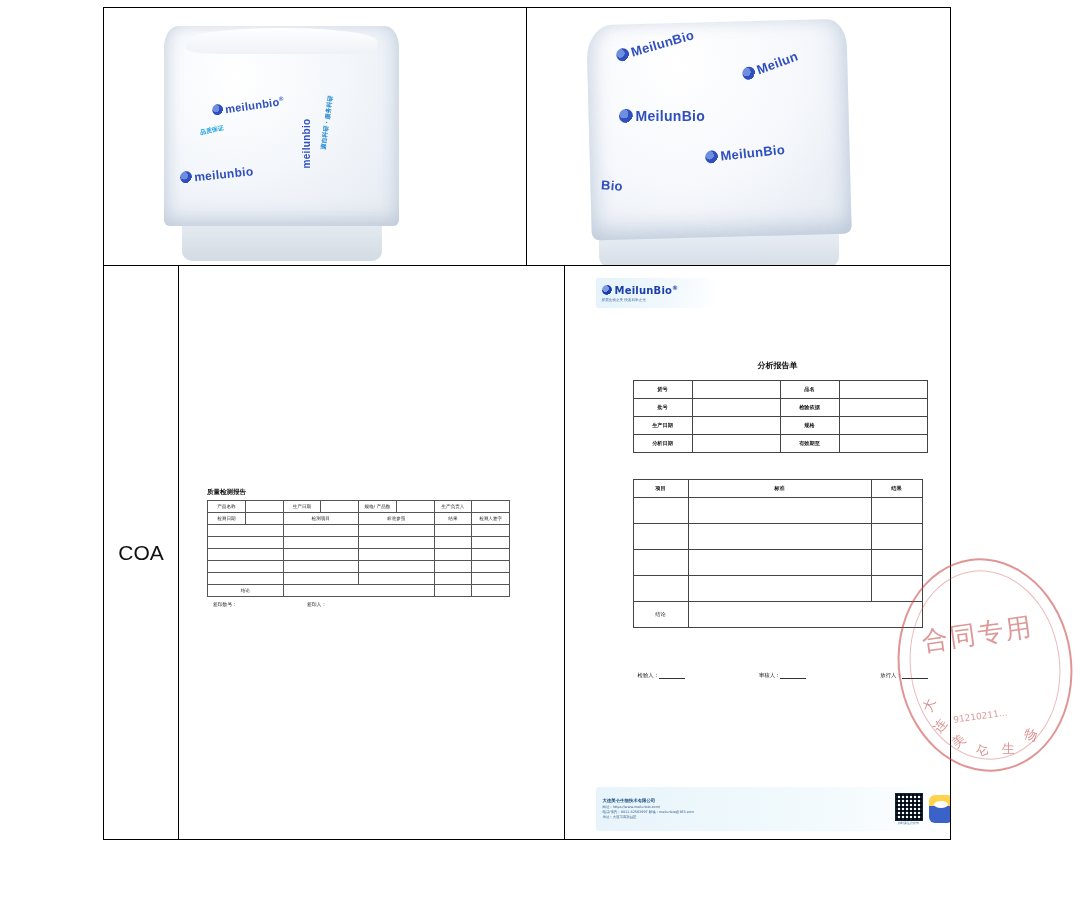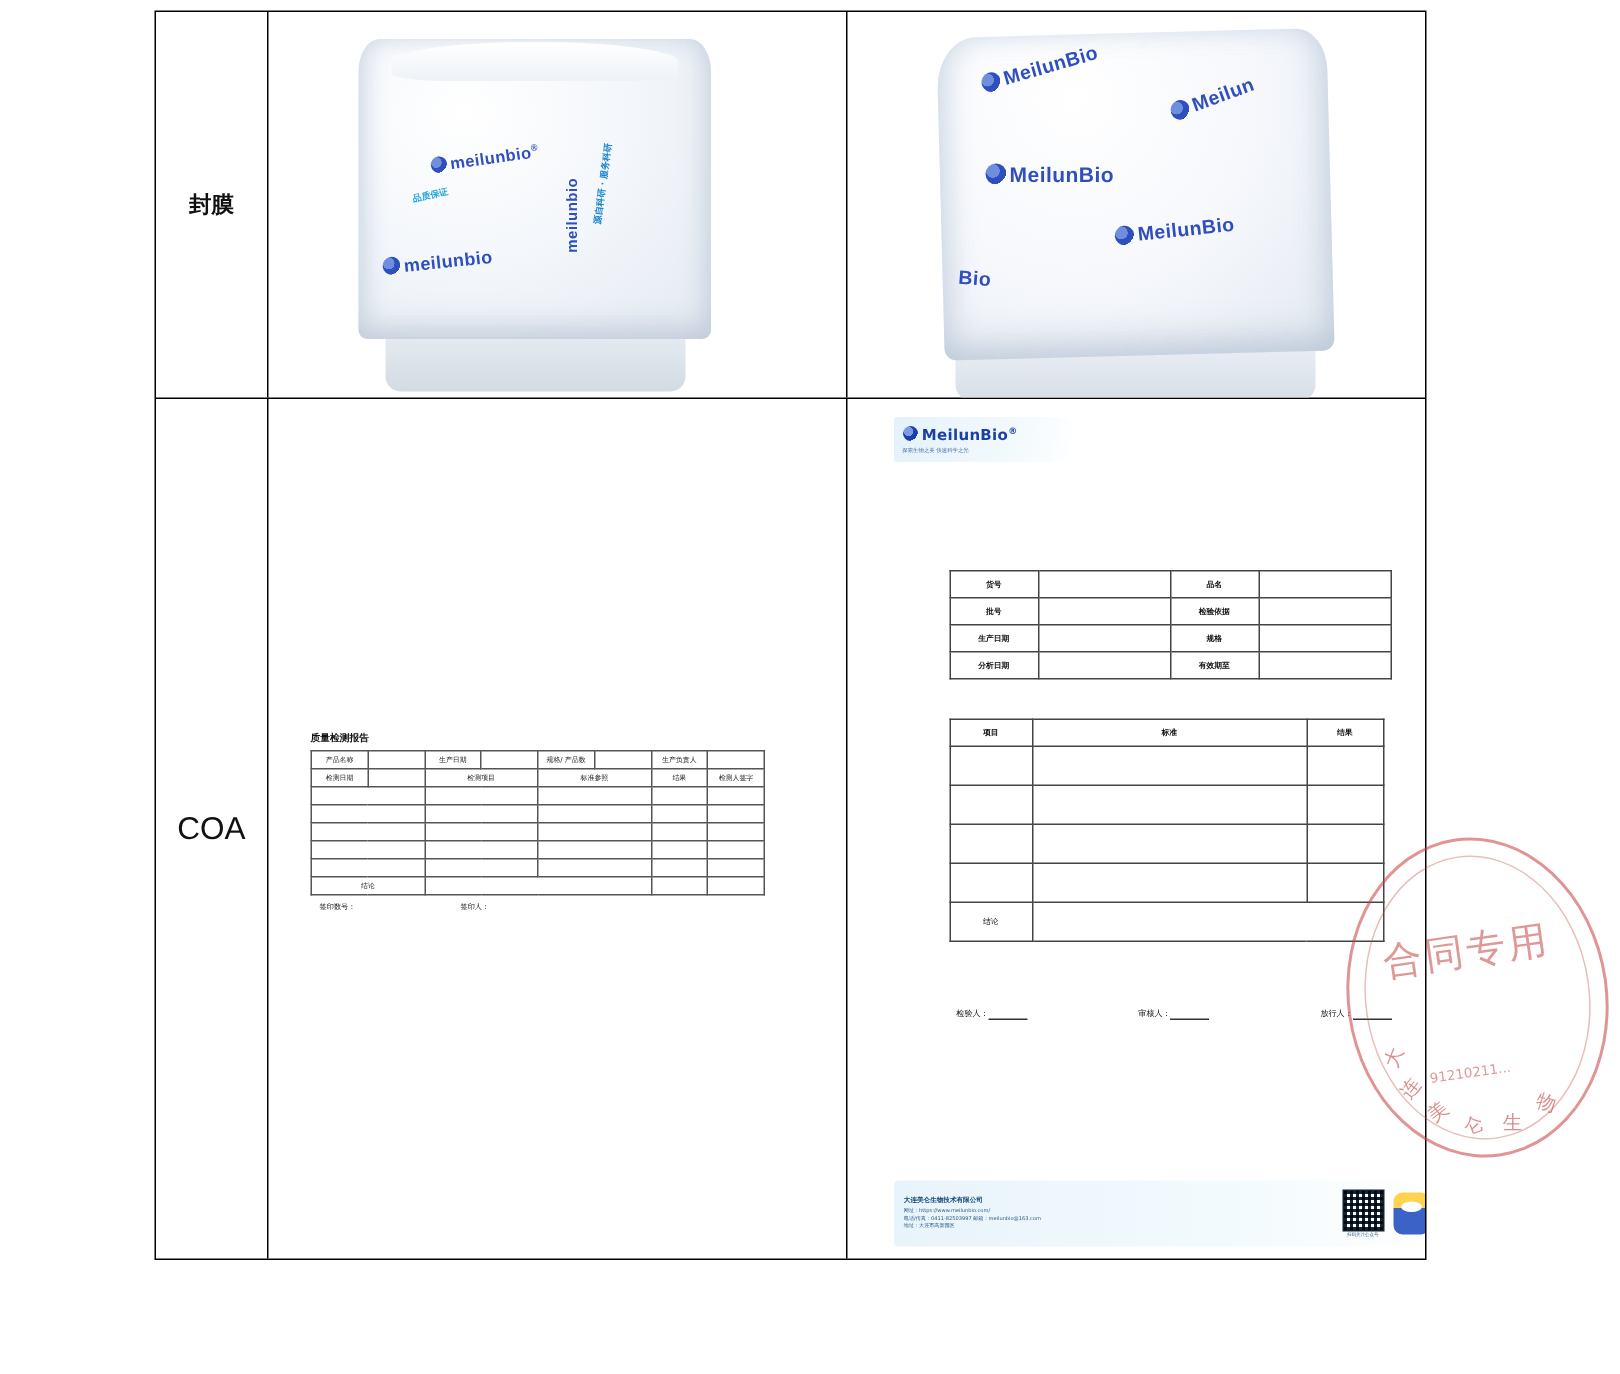--- a/index.html
+++ b/index.html
@@ -374,21 +374,20 @@
     color: rgba(190,50,50,.5);
     font-family: "DejaVu Sans", sans-serif;
   }
 </style>
 </head>
 <body>
 
 <div class="doc-table">
 
   <div class="doc-row row-seal">
-    <div class="cell-label">封膜</div>
 
     <div class="cell-img left-img">
       <div class="film-wrap">
         <div class="bottle-a"></div>
         <div class="film-a"></div>
         <div class="film-logo" style="left:108px; top:92px; font-size:11px; transform:rotate(-8deg);">
           <span class="swirl"></span><span>meilunbio</span><span class="reg">®</span>
         </div>
         <div class="cn-mark" style="left:196px; top:110px; font-size:6px; transform:rotate(-82deg); color:#1a86d0;">源自科研 · 服务科研</div>
         <div class="film-logo" style="left:178px; top:130px; font-size:10px; transform:rotate(-90deg); color:#2f4fbf;">
@@ -503,20 +502,21 @@
     <div class="cell-img">
       <div class="coa-sheet">
 
         <div class="coa-header">
           <div class="brand">
             <span class="swirl"></span><span>MeilunBio</span><span class="reg">®</span>
           </div>
           <div class="slogan">探索生物之美 快速科学之光</div>
         </div>
 
+        <div class="coa-main-title">分析报告单</div>
 
         <table class="info-table">
           <tbody>
               <tr>
             <td class="k">货号</td>
             <td class="v"></td>
             <td class="k">品名</td>
             <td class="v"></td>
           </tr>
           <tr>

